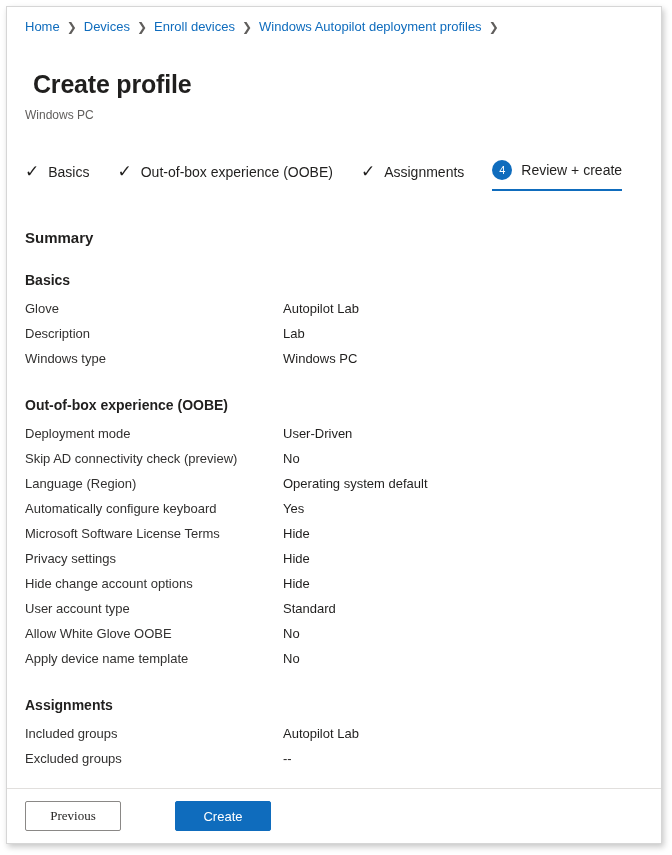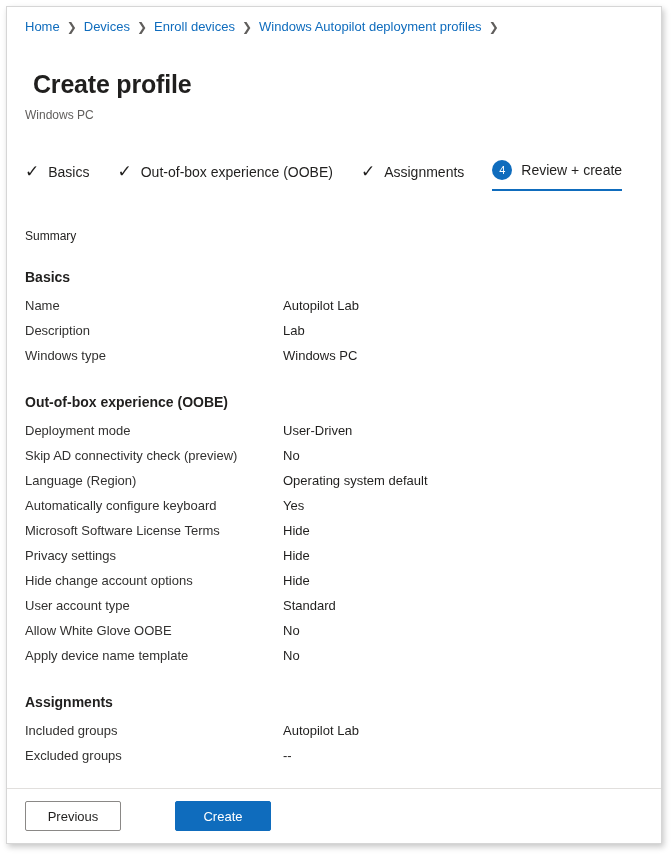--- a/index.html
+++ b/index.html
@@ -107,22 +107,22 @@
     align-items: center;
     justify-content: center;
   }
   
   .content {
     flex: 1;
     overflow: hidden;
     padding: 0 18px;
   }
   .summary-heading {
-    font-size: 12px;
-    font-weight: 400;
+    font-size: 15px;
+    font-weight: 700;
     margin: 22px 0 0 0;
   }
   .section-heading {
     font-size: 14px;
     font-weight: 600;
     margin: 26px 0 0 0;
   }
   table.kv {
     border-collapse: collapse;
     width: 100%;
@@ -157,20 +157,21 @@
     min-width: 96px;
     padding: 0 14px;
     border-radius: 2px;
     cursor: pointer;
     box-sizing: border-box;
   }
   .btn-secondary {
     background: #ffffff;
     border: 1px solid #8a8886;
     color: #201f1e;
+    font-family: Liberation Serif, serif;
   }
   .btn-primary {
     background: #0f6cbd;
     border: 1px solid #0f6cbd;
     color: #ffffff;
     margin-left: 44px;
   }
 </style>
 </head>
 <body>
@@ -213,21 +214,21 @@
   </div>
 
   <div class="content">
 
     <div class="summary-heading">Summary</div>
 
     <div class="section-heading">Basics</div>
     <table class="kv">
       <tbody>
           <tr>
-        <td class="k">Name</td>
+        <td class="k">Glove</td>
         <td class="v">Autopilot Lab</td>
       </tr>
       <tr>
         <td class="k">Description</td>
         <td class="v">Lab</td>
       </tr>
       <tr>
         <td class="k">Windows type</td>
         <td class="v">Windows PC</td>
       </tr>

